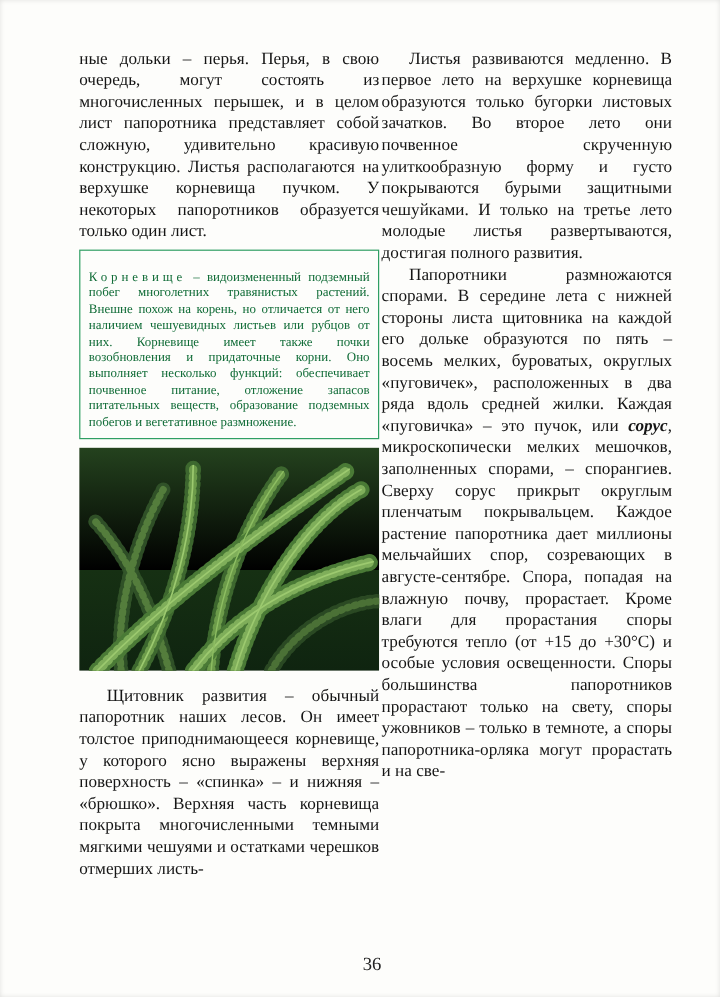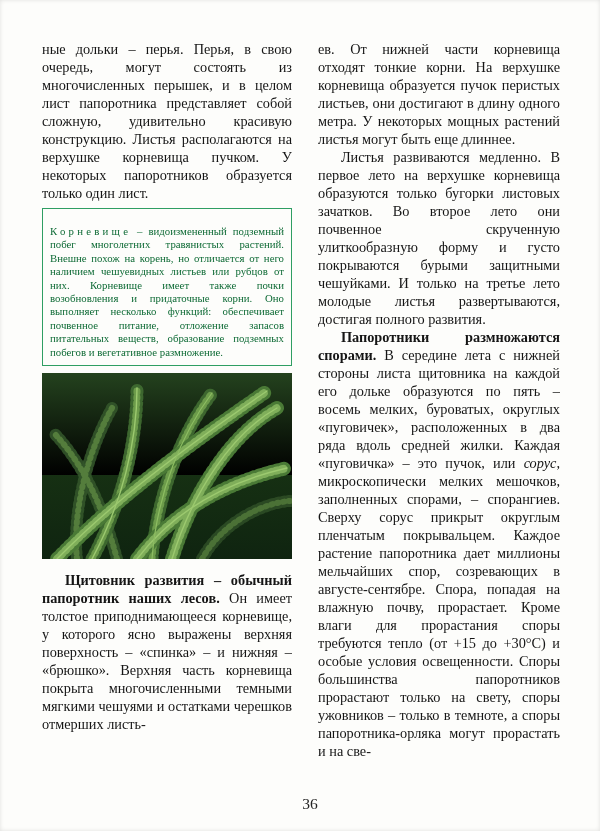--- a/index.html
+++ b/index.html
@@ -3,26 +3,26 @@
 <meta charset="utf-8">
 <style>
   * { margin:0; padding:0; box-sizing:border-box; }
   html,body { width:600px; height:831px; }
   body { background:#e9e9e6; font-family:"Liberation Serif", serif; }
   .page {
     width:600px; height:831px; background:#fdfdfb; color:#151515;
     padding:40px 40px 0 42px; position:relative; overflow:hidden;
     box-shadow: inset 0 0 4px rgba(0,0,0,.12);
   }
-  .columns { display:flex; gap:26px; }
+  .columns { display:flex; gap:2px;margin-left:24px; }
   .col { width:250px; font-size:14.3px; line-height:18px; text-align:justify; }
   p.para { text-align:justify; }
   p.indent { text-indent:1.6em; }
-  .lead-bold { font-weight:bold; }
-  .term-bi { font-weight:normal; font-style:italic; }
+  .lead-bold { font-weight:normal; }
+  .term-bi { font-weight:bold; font-style:italic; }
   .infobox {
     border:1.5px solid #2f9e63; color:#0f6b36;
     font-size:10.8px; line-height:13.4px;
     padding:16px 7px 6px; margin:6px 0 7px; text-align:justify;
   }
   .spaced-term { letter-spacing:0.3em; }
   .fern-image { width:250px; height:186px; margin:3px 0 12px; }
   .fern-image svg { width:100%; height:100%; display:block; }
   .page-number {
     position:absolute; bottom:18px; left:0; width:100%;
@@ -89,21 +89,20 @@
           </g>
         </svg>
       </div>
 
       <p class="para indent">
         <span class="lead-bold">Щитовник развития – обычный папоротник наших лесов.</span><span> Он имеет толстое приподнимающееся корневище, у которого ясно выражены верхняя поверхность – «спинка» – и нижняя – «брюшко». Верхняя часть корневища покрыта многочисленными темными мягкими чешуями и остатками черешков отмерших листь-</span>
       </p>
     </div>
 
     <div class="col">
-      <p class="para">ев. От нижней части корневища отходят тонкие корни. На верхушке корневища образуется пучок перистых листьев, они достигают в длину одного метра. У некоторых мощных растений листья могут быть еще длиннее.</p>
 
       <p class="para indent">Листья развиваются медленно. В первое лето на верхушке корневища образуются только бугорки листовых зачатков. Во второе лето они почвенное скрученную улиткообразную форму и густо покрываются бурыми защитными чешуйками. И только на третье лето молодые листья развертываются, достигая полного развития.</p>
 
       <p class="para indent">
         <span class="lead-bold">Папоротники размножаются спорами.</span><span> В середине лета с нижней стороны листа щитовника на каждой его дольке образуются по пять – восемь мелких, буроватых, округлых «пуговичек», расположенных в два ряда вдоль средней жилки. Каждая «пуговичка» – это пучок, или </span><span class="term-bi">сорус</span><span>, микроскопически мелких мешочков, заполненных спорами, – спорангиев. Сверху сорус прикрыт округлым пленчатым покрывальцем. Каждое растение папоротника дает миллионы мельчайших спор, созревающих в августе-сентябре. Спора, попадая на влажную почву, прорастает. Кроме влаги для прорастания споры требуются тепло (от +15 до +30°С) и особые условия освещенности. Споры большинства папоротников прорастают только на свету, споры ужовников – только в темноте, а споры папоротника-орляка могут прорастать и на све-</span>
       </p>
     </div>
   </div>
 
   <div class="page-number">36</div>

